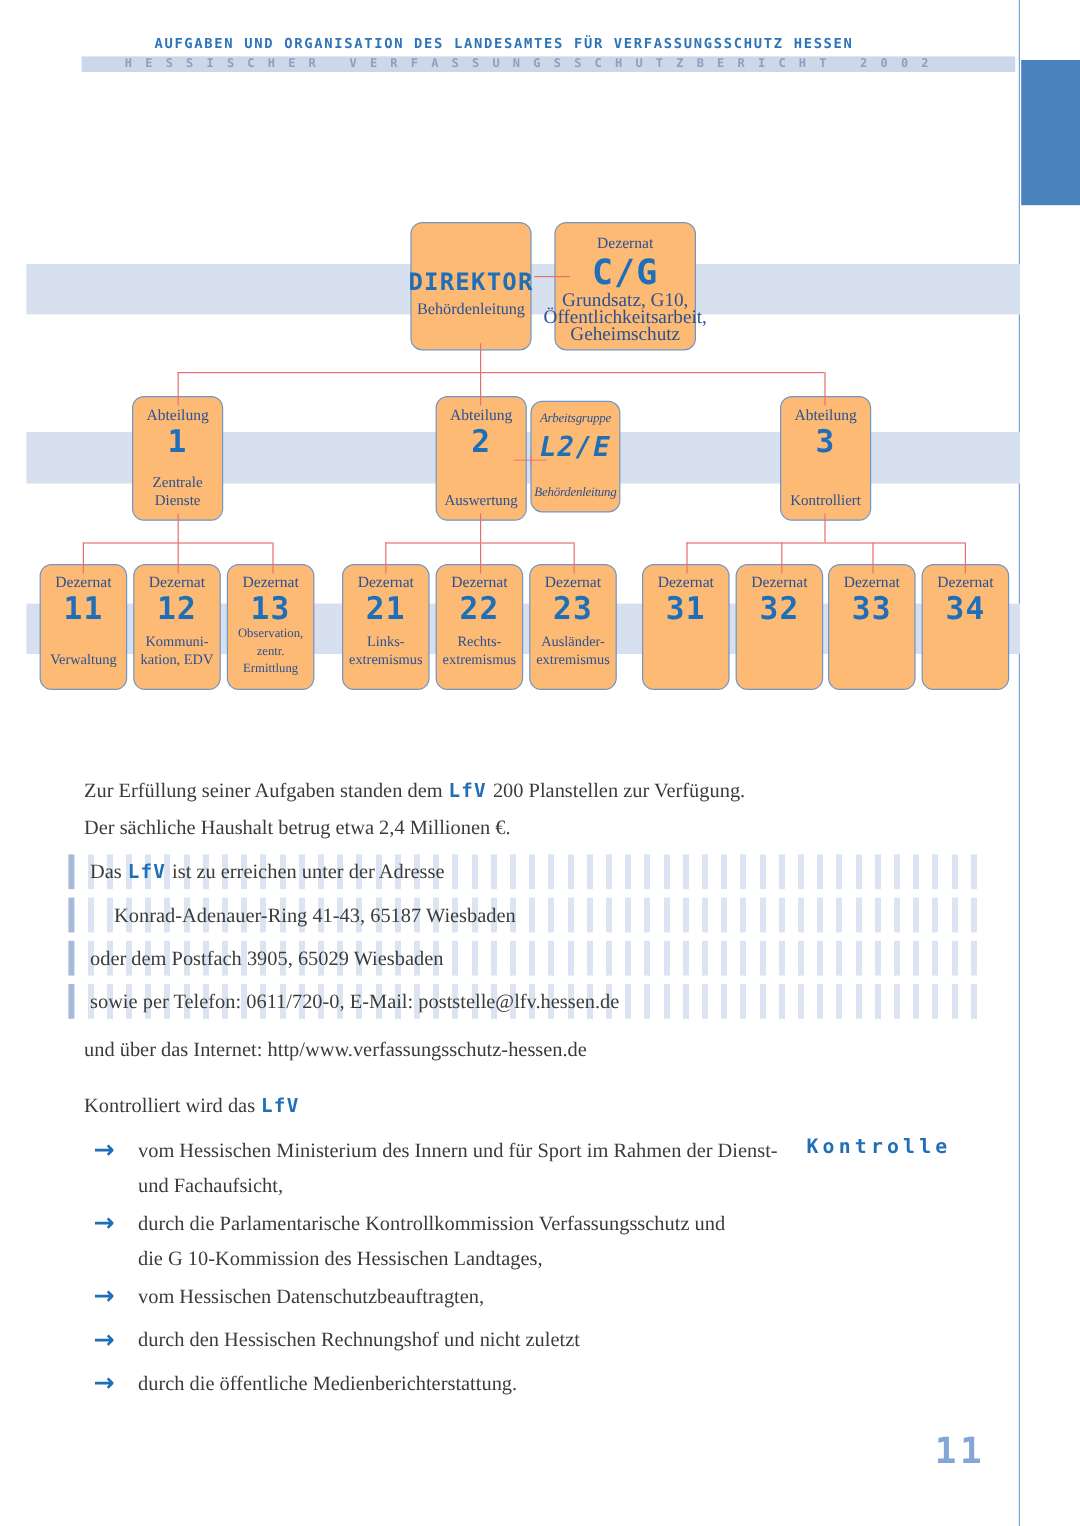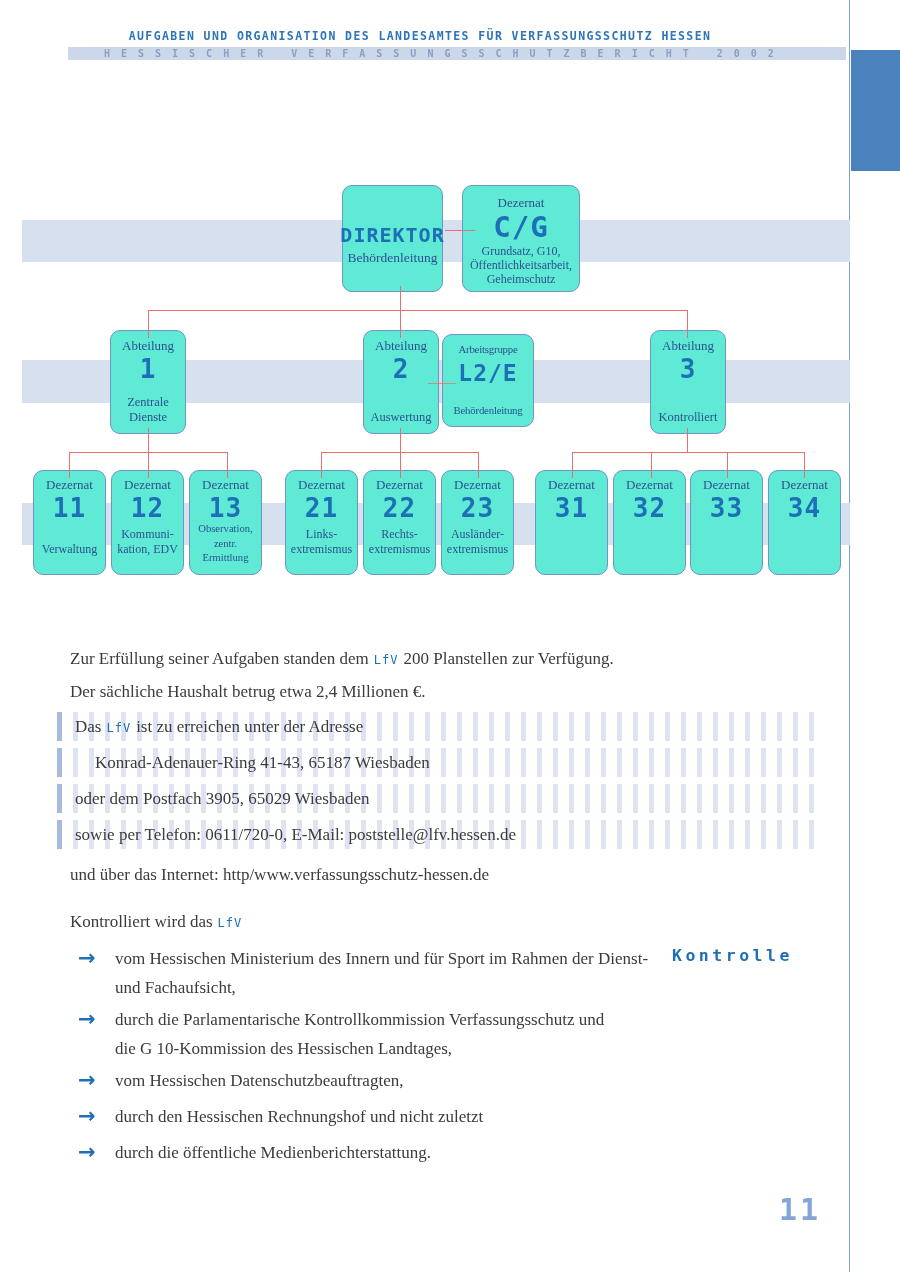--- a/index.html
+++ b/index.html
@@ -12,59 +12,59 @@
   .doc-title{position:absolute;left:0;right:60px;top:29px;text-align:center;
              font-family:"DejaVu Sans Mono", monospace;font-weight:bold;font-size:11.5px;
              letter-spacing:1.4px;color:#2e74b8;}
   .banner{position:absolute;left:68px;top:47px;width:778px;height:13px;background:#ccd8ea;
           overflow:hidden;white-space:nowrap;font-family:"DejaVu Sans Mono", monospace;
           font-size:10px;line-height:13px;letter-spacing:11px;color:#8c9fc2;padding-left:36px;
           box-sizing:border-box;font-weight:bold;}
 
   
   .band{position:absolute;left:22px;width:828px;background:#d7e0ef;z-index:1;}
-  .obox{position:absolute;background:#5eead4;border:1.5px solid #7094c5;border-radius:10px;
+  .obox{position:absolute;background:#fdba74;border:1.5px solid #7094c5;border-radius:10px;
         box-sizing:border-box;z-index:2;display:flex;flex-direction:column;align-items:center;
         text-align:center;color:#2d5190;}
   .lcd{font-family:"DejaVu Sans Mono", monospace;font-weight:bold;color:#1e6fb7;}
   .obox .blabel{font-size:13px;margin-top:7px;line-height:15px;}
   .obox .bcode{font-size:26px;line-height:28px;margin-top:2px;letter-spacing:1px;}
   .obox .bdesc{font-size:12.5px;line-height:15px;white-space:pre-line;margin-top:auto;margin-bottom:8px;}
 
   .box-direktor{left:342px;top:185px;width:101px;height:107px;justify-content:flex-start;}
   .box-direktor .dtitle{font-size:20px;letter-spacing:1px;margin-top:37px;}
   .box-direktor .dsub{font-size:13.5px;margin-top:3px;}
   .box-cg{left:462px;top:185px;width:118px;height:107px;}
   .box-cg .blabel{margin-top:9px;}
   .box-cg .bcode{font-size:29px;line-height:30px;}
-  .box-cg .bdesc{margin-top:2px;font-size:12px;line-height:14px;}
+  .box-cg .bdesc{margin-top:2px;font-size:16px;line-height:14px;}
 
   .lvl2{top:330px;width:76px;height:104px;}
   .box-abt1{left:110px;}
   .box-abt2{left:363px;}
-  .box-l2e{left:442px;top:334px;width:92px;height:93px;}
+  .box-l2e{left:442px;top:334px;width:75px;height:93px;font-style:italic;}
   .box-l2e .blabel,.box-l2e .bdesc{font-size:10.8px;letter-spacing:-0.2px;}
   .box-l2e .bcode{font-size:23px;}
   .box-abt3{left:650px;}
 
   .lvl3{top:470px;width:73px;height:105px;}
   .lvl3 .blabel{margin-top:6px;}
   .lvl3 .bdesc{font-size:12px;line-height:14.5px;margin-bottom:18px;}
   .d13 .bdesc{font-size:10.6px;}
   .b11{left:33px;}  .b12{left:111px;} .b13{left:189px;}
   .b21{left:285px;} .b22{left:363px;} .b23{left:441px;}
   .b31{left:535px;} .b32{left:613px;} .b33{left:690px;} .b34{left:768px;}
 
   .hl,.vl{position:absolute;background:#e96f6f;z-index:3;}
   .hl{height:1px;} .vl{width:1px;}
 
   
   .body-text{font-size:17px;line-height:31px;}
-  .lfv{font-family:"DejaVu Sans Mono", monospace;font-weight:normal;color:#1e6fb7;
-       font-size:12px;letter-spacing:1px;margin:0 5px;}
+  .lfv{font-family:"DejaVu Sans Mono", monospace;font-weight:bold;color:#1e6fb7;
+       font-size:16px;letter-spacing:1px;margin:0 5px;}
   .intro{position:absolute;left:70px;top:643px;width:640px;}
   .stripe-row{position:absolute;left:57px;width:763px;height:29px;
       background:repeating-linear-gradient(90deg, transparent 0 11px, #dde4f1 11px 16px);
       border-left:5px solid #a8bad9;box-sizing:border-box;}
   .stripe-row .stext{font-size:17px;line-height:29px;padding-left:13px;white-space:nowrap;}
   .plain-line{position:absolute;left:70px;font-size:17px;line-height:29px;white-space:nowrap;}
 
   .list-item{position:absolute;left:78px;width:600px;display:flex;}
   .arrow{flex:0 0 37px;font-size:21px;font-weight:bold;color:#1e6fb7;line-height:29px;
          font-family:"DejaVu Sans", sans-serif;}

